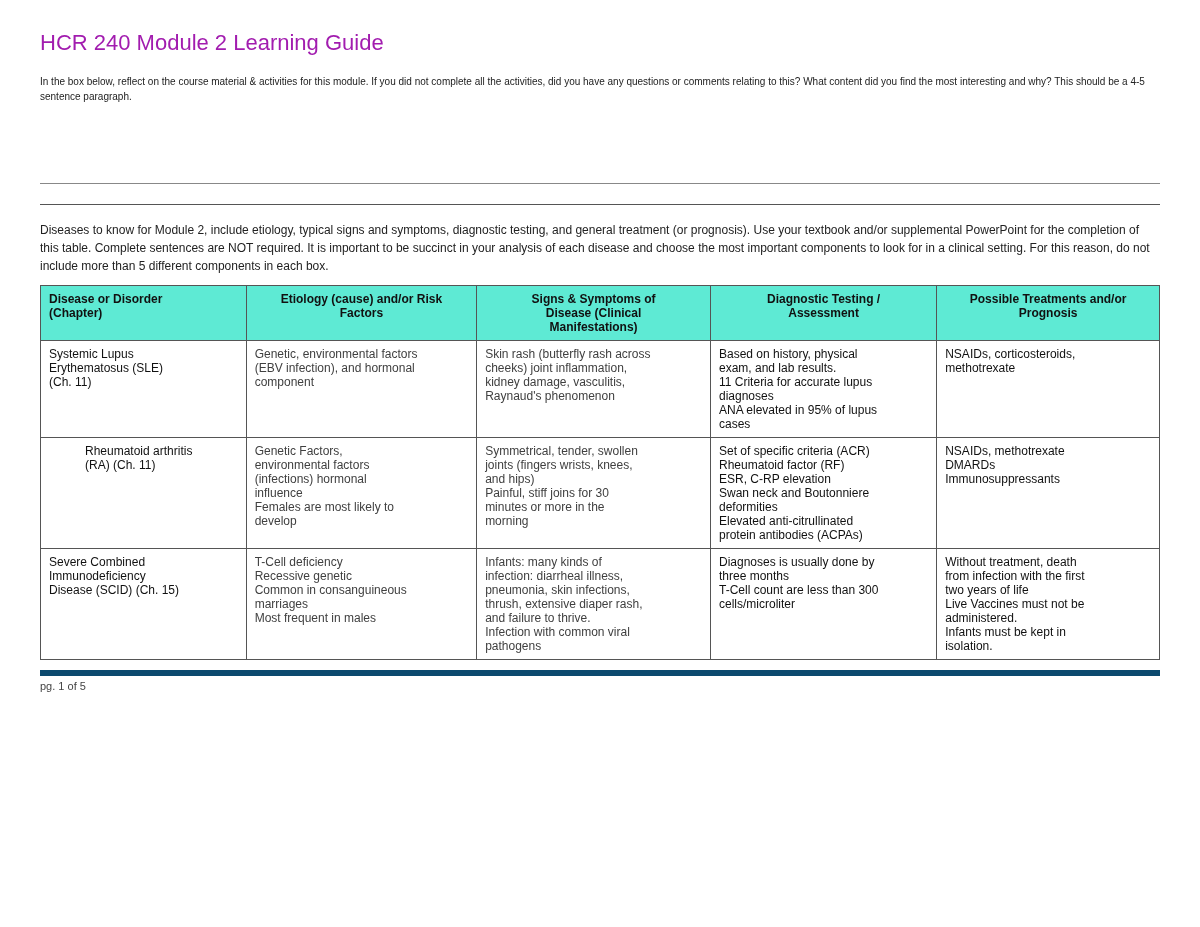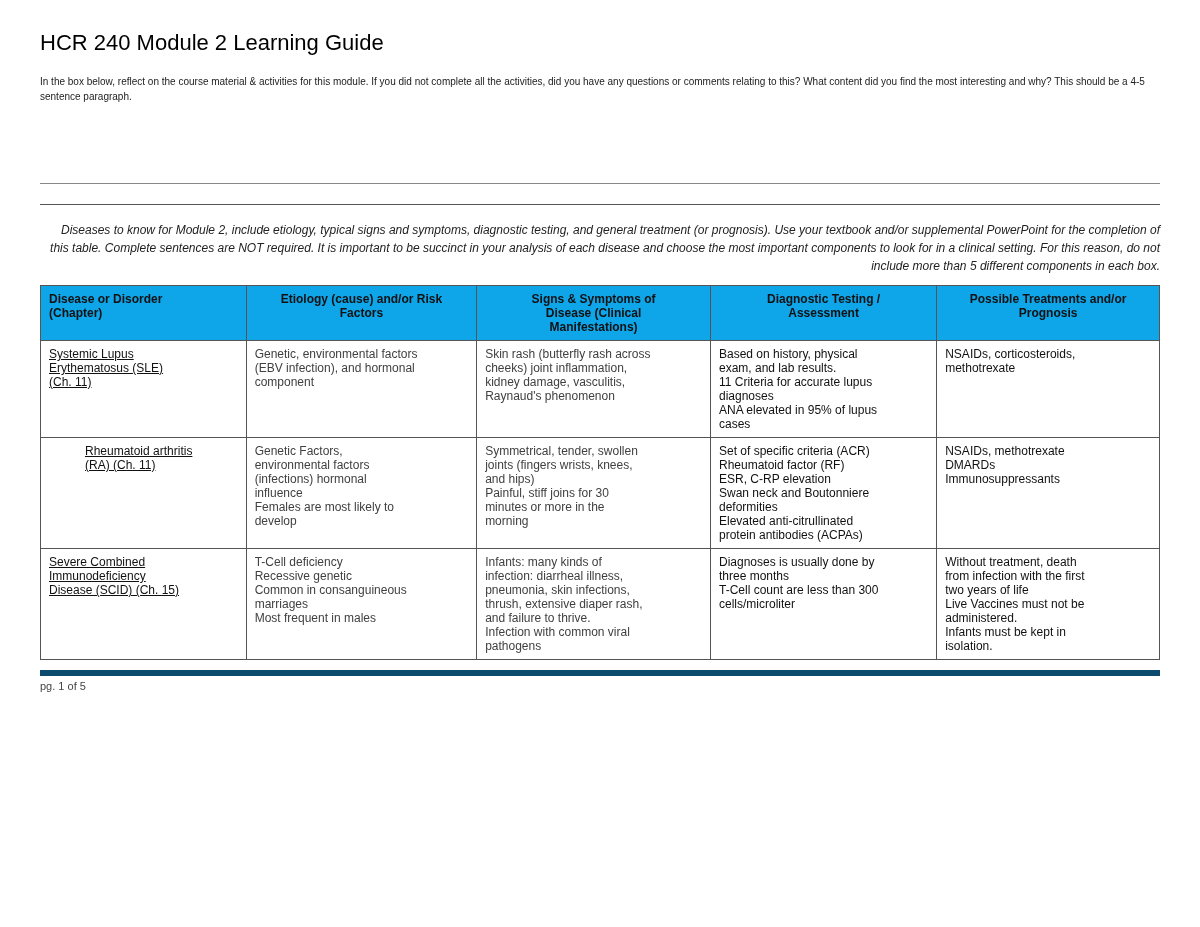--- a/index.html
+++ b/index.html
@@ -6,21 +6,21 @@
     body {
       font-family: 'Times New Roman', Times, serif;
       background: #fff;
       color: #222;
       font-size: 13px;
       padding: 30px 40px;
       max-width: 1200px;
     }
 
     .page-title {
-      color: #000000;
+      color: #a21caf;
       font-size: 22px;
       font-weight: normal;
       font-family: Arial, sans-serif;
       margin-bottom: 18px;
     }
 
     .section-heading {
       font-family: Arial, sans-serif;
       font-size: 20px;
       font-weight: bold;
@@ -53,58 +53,55 @@
       border-top: 1.5px solid #555;
       margin: 18px 0 16px 0;
     }
 
     .module2-section {
       margin-bottom: 10px;
     }
 
     .module2-instructions {
       font-size: 12px;
-      font-style: italic;
       font-family: Arial, sans-serif;
       color: #222;
       line-height: 1.5;
       margin-bottom: 10px;
-      text-align: right;
     }
 
     table {
       width: 100%;
       border-collapse: collapse;
       font-size: 12px;
     }
 
     th, td {
       border: 1px solid #555;
       padding: 6px 8px;
       vertical-align: top;
     }
 
     thead th {
-      background: #0ea5e9;
+      background: #5eead4;
       font-family: Arial, sans-serif;
       font-weight: bold;
       font-size: 12px;
       text-align: center;
       color: #111;
     }
 
     thead th:first-child {
       text-align: left;
     }
 
     tbody td:first-child {
       font-family: Arial, sans-serif;
       font-weight: normal;
       color: #111;
-      text-decoration: underline;
     }
 
     .cell-teal {
       color: #404040;
       font-family: Arial, sans-serif;
     }
 
     .cell-dark {
       color: #111;
       font-family: Arial, sans-serif;

